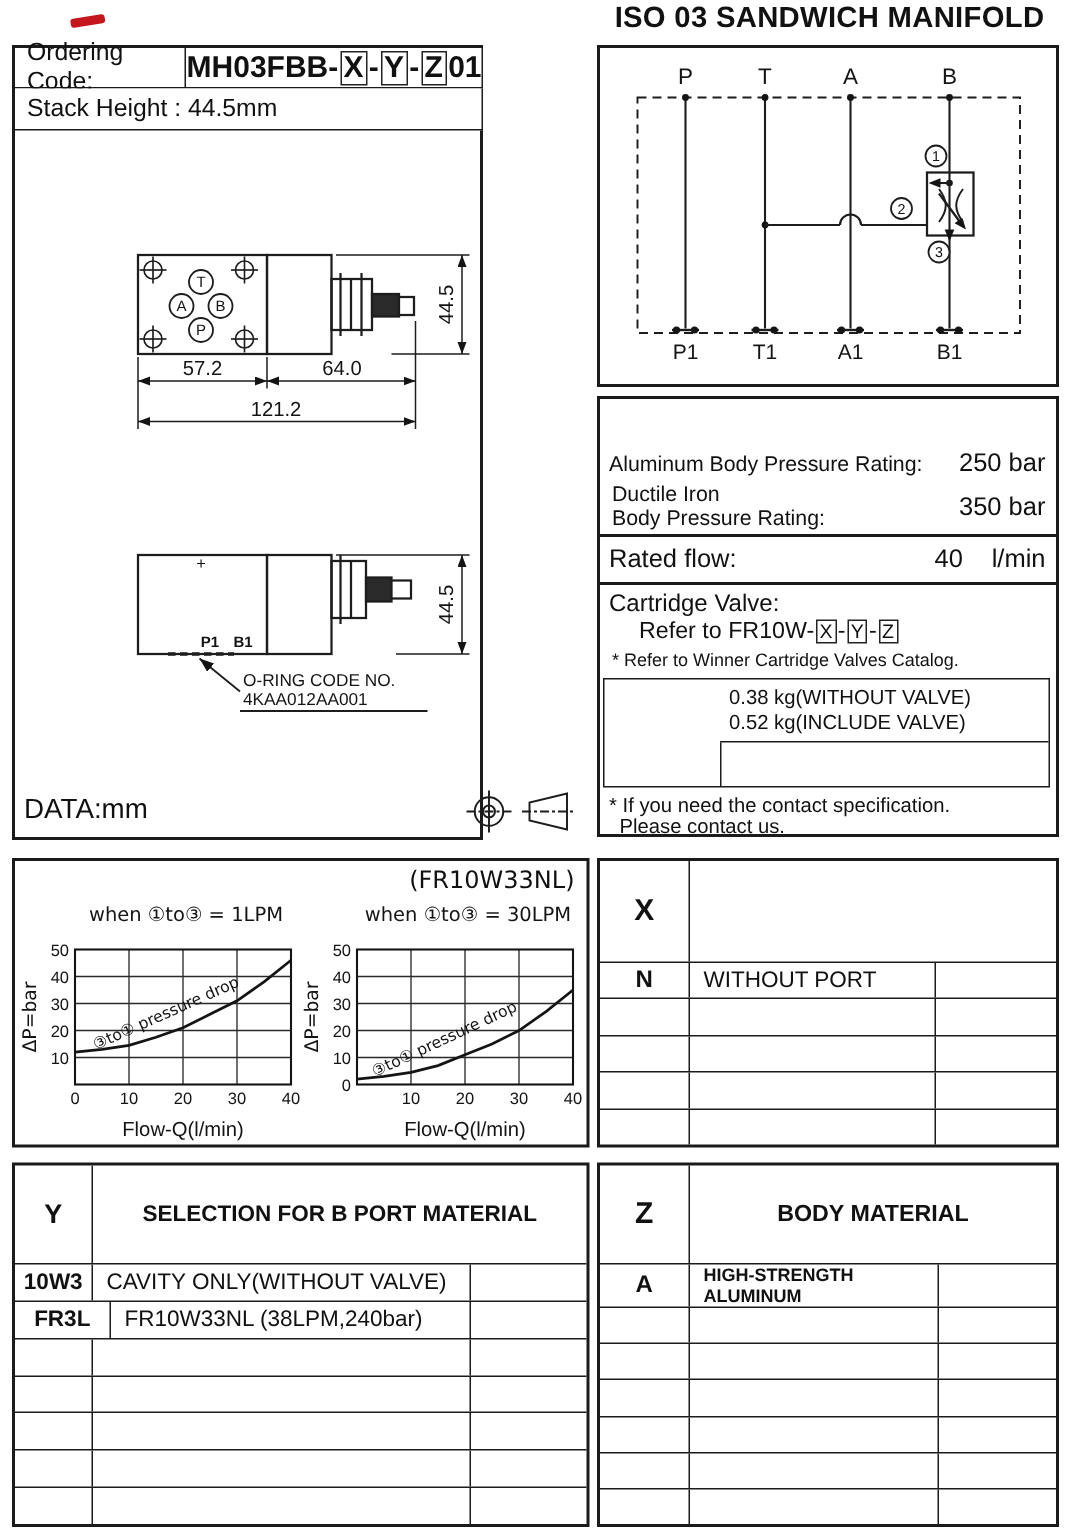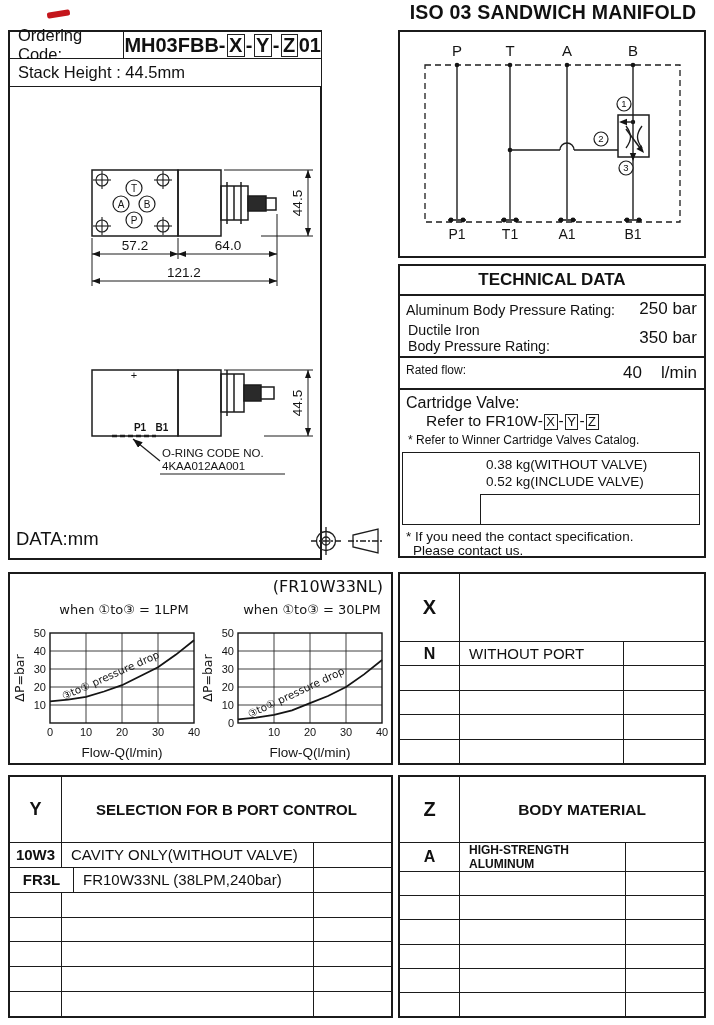--- a/index.html
+++ b/index.html
@@ -238,31 +238,30 @@
     <g font-size="14" text-anchor="middle">
       <text x="57" y="207">P1</text>
       <text x="110" y="207">T1</text>
       <text x="167" y="207">A1</text>
       <text x="233" y="207">B1</text>
     </g>
   </svg>
 </div>
 
 <div class="box" style="left:398px;top:264px;width:308px;height:294px;">
-  <div style="height:28px;line-height:28px;text-align:center;font-weight:bold;font-size:17px;border-bottom:2px solid #1b1b1b;">TECHNICAL DATA</div>
 
   <div class="tline" style="left:6px;top:36px;font-size:14.2px;">Aluminum Body Pressure Rating:</div>
   <div class="tline" style="right:7px;top:33px;font-size:17px;">250 bar</div>
   <div class="tline" style="left:8px;top:56px;font-size:14.2px;">Ductile Iron</div>
   <div class="tline" style="left:8px;top:72px;font-size:14.2px;">Body Pressure Rating:</div>
   <div class="tline" style="right:7px;top:62px;font-size:17px;">350 bar</div>
 
   <div class="hr2" style="top:90px;"></div>
 
-  <div class="tline" style="left:6px;top:97px;font-size:12px;">Rated flow:</div>
+  <div class="tline" style="left:6px;top:97px;font-size:17px;">Rated flow:</div>
   <div class="tline" style="right:62px;top:97px;font-size:17px;">40</div>
   <div class="tline" style="right:7px;top:97px;font-size:17px;">l/min</div>
 
   <div class="hr2" style="top:122px;"></div>
 
   <div class="tline" style="left:6px;top:128px;font-size:16px;">Cartridge Valve:</div>
   <div class="tline" style="left:26px;top:146px;font-size:15.5px;"><span>Refer to FR10W-</span><span class="codebox" style="font-size:13px;">X</span>-<span class="codebox" style="font-size:13px;">Y</span>-<span class="codebox" style="font-size:13px;">Z</span></div>
   <div class="tline" style="left:8px;top:167px;font-size:12px;">* Refer to Winner Cartridge Valves Catalog.</div>
 
   <div class="abs" style="left:2px;top:186px;width:298px;height:73px;border:1.6px solid #1b1b1b;box-sizing:border-box;">
@@ -371,21 +370,21 @@
   <div class="ot-row" style="flex:1;">
       <div class="ot-c1" style="width:60px;"></div>
       <div class="ot-c2"></div>
       <div class="ot-c3" style="width:81px;"></div>
     </div>
 </div>
 
 <div class="box otable" style="left:8px;top:775px;width:385px;height:243px;">
   <div class="ot-head" style="height:66px;">
     <div class="ot-code" style="width:52px;font-size:18px;">Y</div>
-    <div class="ot-title" style="font-size:15px;">SELECTION FOR B PORT  CONTROL</div>
+    <div class="ot-title" style="font-size:15px;">SELECTION FOR B PORT  MATERIAL</div>
   </div>
   <div class="ot-row" style="flex:1;">
     <div class="ot-c1" style="width:52px;">10W3</div>
     <div class="ot-c2">CAVITY ONLY(WITHOUT VALVE)</div>
     <div class="ot-c3" style="width:78px;"></div>
   </div>
   <div class="ot-row" style="flex:1;">
     <div class="ot-c1" style="width:64px;">FR3L</div>
     <div class="ot-c2">FR10W33NL (38LPM,240bar)</div>
     <div class="ot-c3" style="width:78px;"></div>

